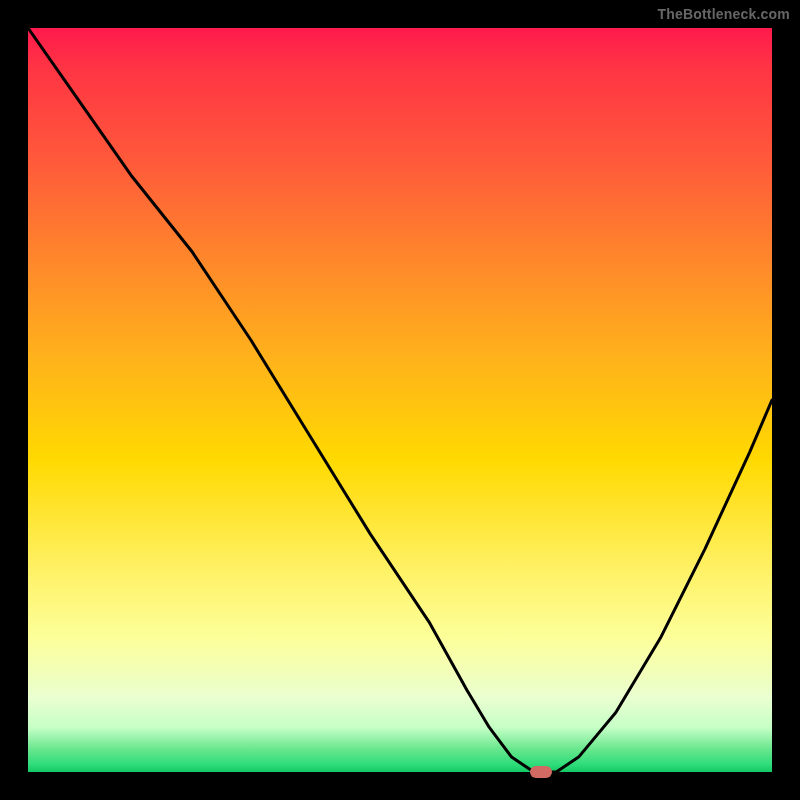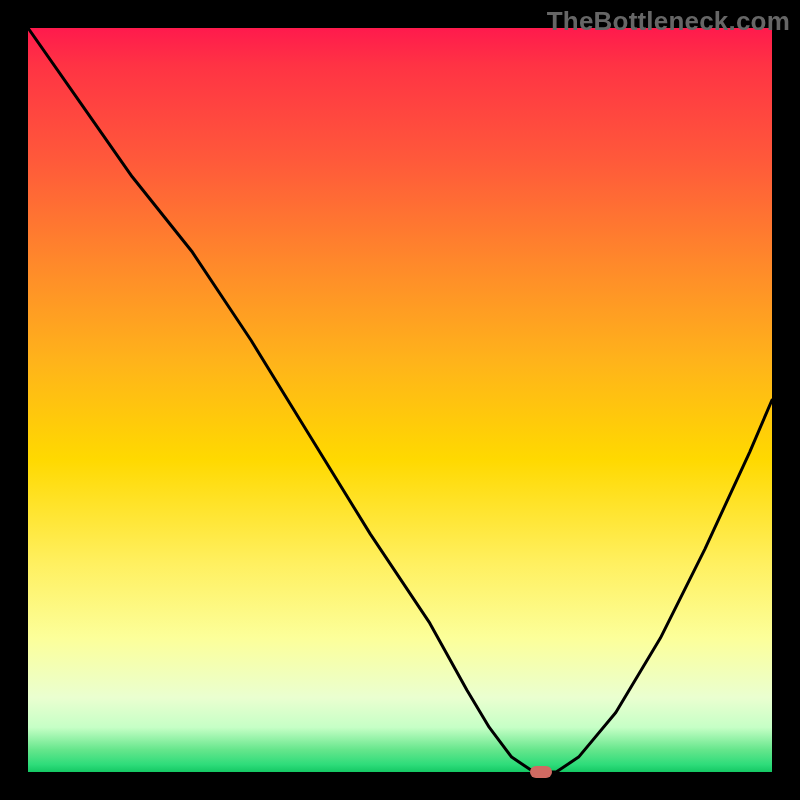--- a/index.html
+++ b/index.html
@@ -52,21 +52,21 @@
     height: 12px;
     border-radius: 6px;
     background: #d06a62;
     transform: translate(-50%, -50%);
   }
   .watermark {
     position: absolute;
     top: 6px;
     right: 10px;
     font-family: Arial, Helvetica, sans-serif;
-    font-size: 26px;
+    font-size: 14px;
     font-weight: 600;
     color: #666;
     letter-spacing: 0.2px;
     user-select: none;
   }
 </style>
 </head>
 <body>
 
 <div class="frame">

